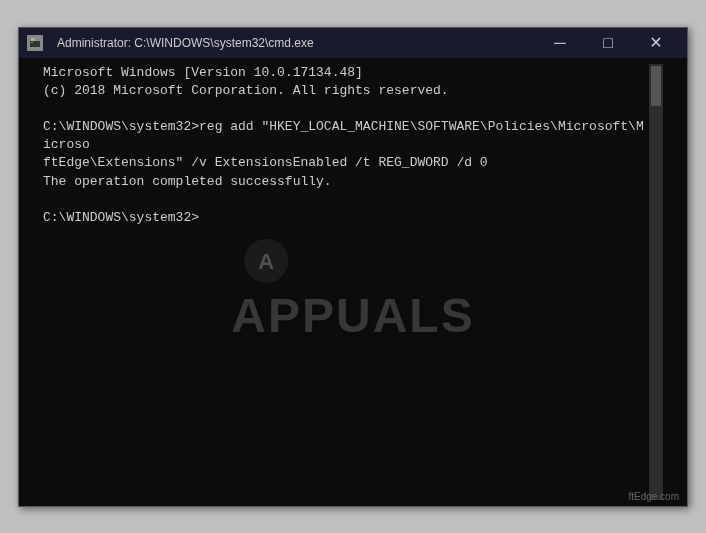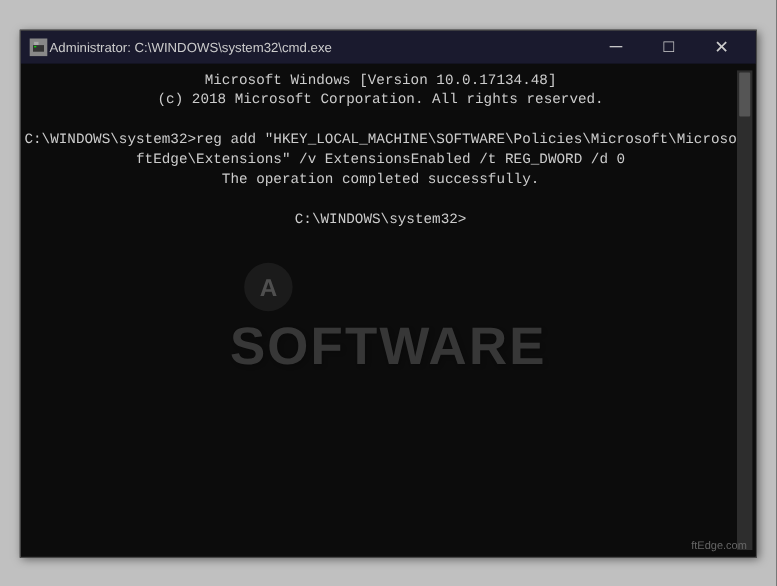--- a/index.html
+++ b/index.html
@@ -34,21 +34,21 @@
       display: flex;
       align-items: center;
       justify-content: space-between;
       padding: 0 8px;
       flex-shrink: 0;
     }
 
     .title-bar-left {
       display: flex;
       align-items: center;
-      gap: 2px;
+      gap: 14px;
     }
 
     .title-icon {
       width: 16px;
       height: 16px;
       background: #888;
       display: flex;
       align-items: center;
       justify-content: center;
       font-size: 10px;
@@ -79,25 +79,24 @@
       cursor: pointer;
       display: flex;
       align-items: center;
       justify-content: center;
       font-family: 'Segoe UI', Arial, sans-serif;
     }
 
     .console-body {
       flex: 1;
       background: #0c0c0c;
-      padding: 6px 3px;
+      padding: 6px 24px;
       overflow: hidden;
       position: relative;
       display: flex;
-      text-align: center;
     }
 
     .console-content {
       flex: 1;
       color: #cccccc;
       font-family: 'Consolas', 'Courier New', monospace;
       font-size: 13px;
       line-height: 1.4;
       white-space: pre-wrap;
       word-break: break-all;
@@ -189,21 +188,21 @@
 <span></span>
 <span>C:\WINDOWS\system32&gt;</span></div>
 
     <div class="watermark-overlay">
       <div style="position:relative; display:inline-block;">
         
         <svg class="watermark-icon" viewBox="0 0 50 50" xmlns="http://www.w3.org/2000/svg">
           <circle cx="25" cy="25" r="22" fill="#555" opacity="0.6"></circle>
           <text x="25" y="33" text-anchor="middle" font-size="22" font-weight="bold" fill="#ccc" font-family="Arial Black, Arial">A</text>
         </svg>
-        <div class="watermark-text" style="margin-top:32px;">SOFTWARE</div>
+        <div class="watermark-text" style="margin-top:32px;">APPUALS</div>
       </div>
     </div>
 
     <div class="scrollbar">
       <div class="scrollbar-thumb"></div>
     </div>
   </div>
 
   <div style="position:relative;">
     <span class="wsxun-credit">ftEdge.com</span>

